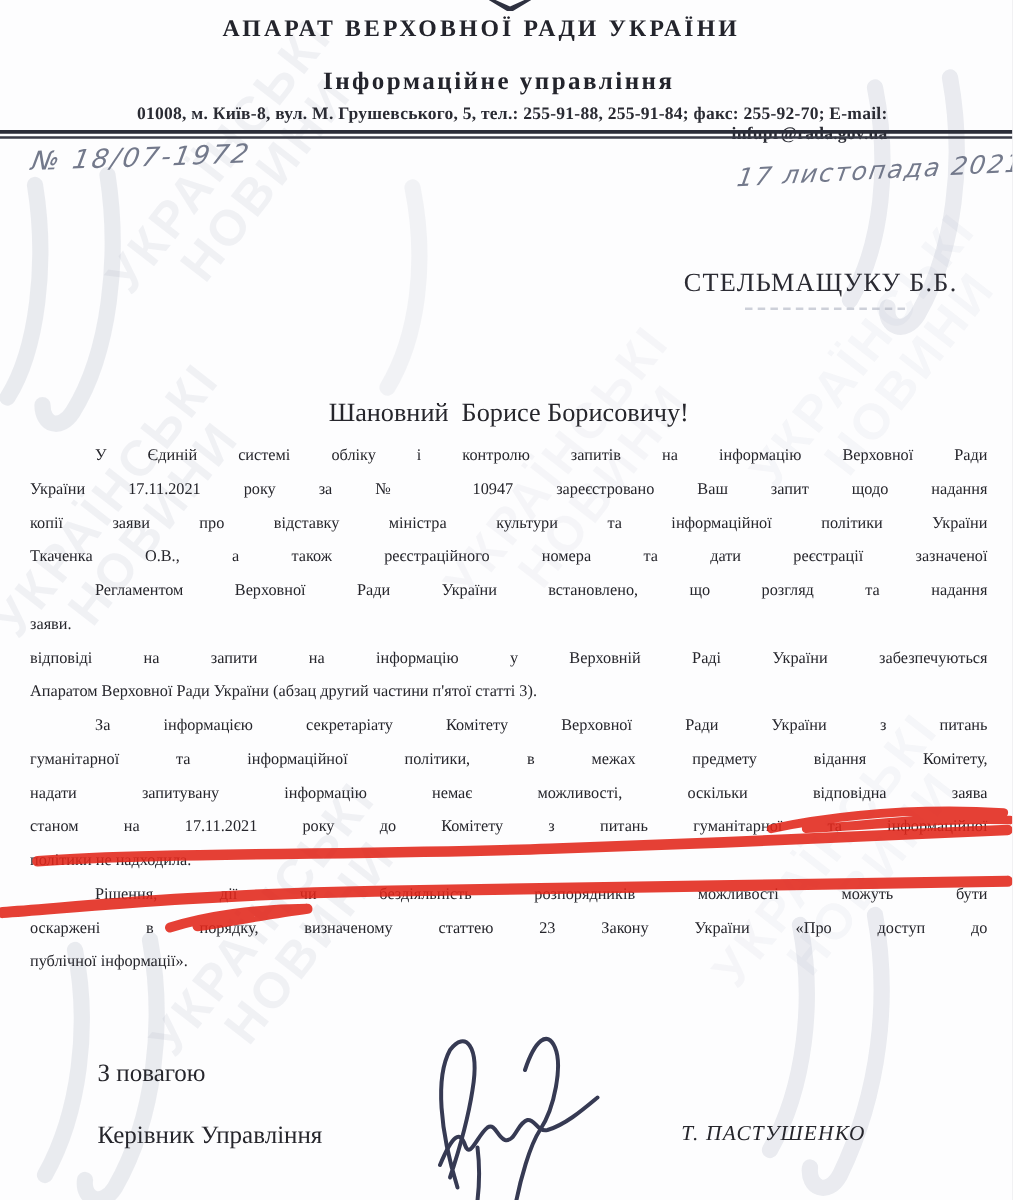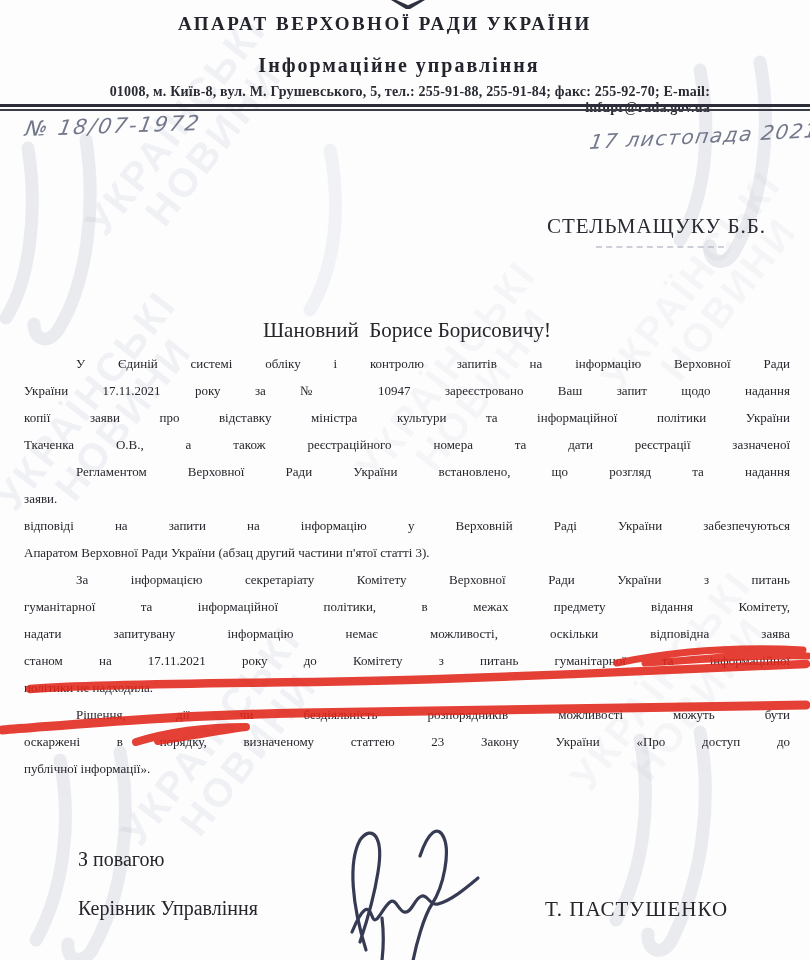--- a/index.html
+++ b/index.html
@@ -45,21 +45,21 @@
   .salutation{position:absolute;left:24px;top:318px;width:766px;text-align:center;z-index:2;
     font-size:21px;white-space:pre;color:#26262c;}
   .body{position:absolute;left:24px;top:350px;width:766px;z-index:2;}
   .bline{height:27px;line-height:27px;font-size:13px;overflow:hidden;
     text-align:justify;text-align-last:justify;color:#26262c;}
   .bline.indent{text-indent:52px;}
   .bline.end{text-align-last:left;}
   
   .regards{position:absolute;left:78px;top:848px;font-size:20px;z-index:2;}
   .position{position:absolute;left:78px;top:897px;font-size:20px;z-index:2;}
-  .signer{position:absolute;left:545px;top:897px;font-size:21px;letter-spacing:1px;z-index:2;}
+  .signer{position:absolute;left:545px;top:897px;font-size:17px;letter-spacing:1px;z-index:2;font-style:italic;}
   .sig{position:absolute;left:0;top:0;z-index:4;pointer-events:none;}
   .redmarks{position:absolute;left:0;top:0;z-index:5;pointer-events:none;}
 </style>
 </head>
 <body>
 
 <div class="page">
 
   <svg class="curves" width="810" height="960" viewBox="0 0 810 960">
     <g fill="none" stroke="#b9bfcc" stroke-width="13" stroke-linecap="round" opacity="0.28">

